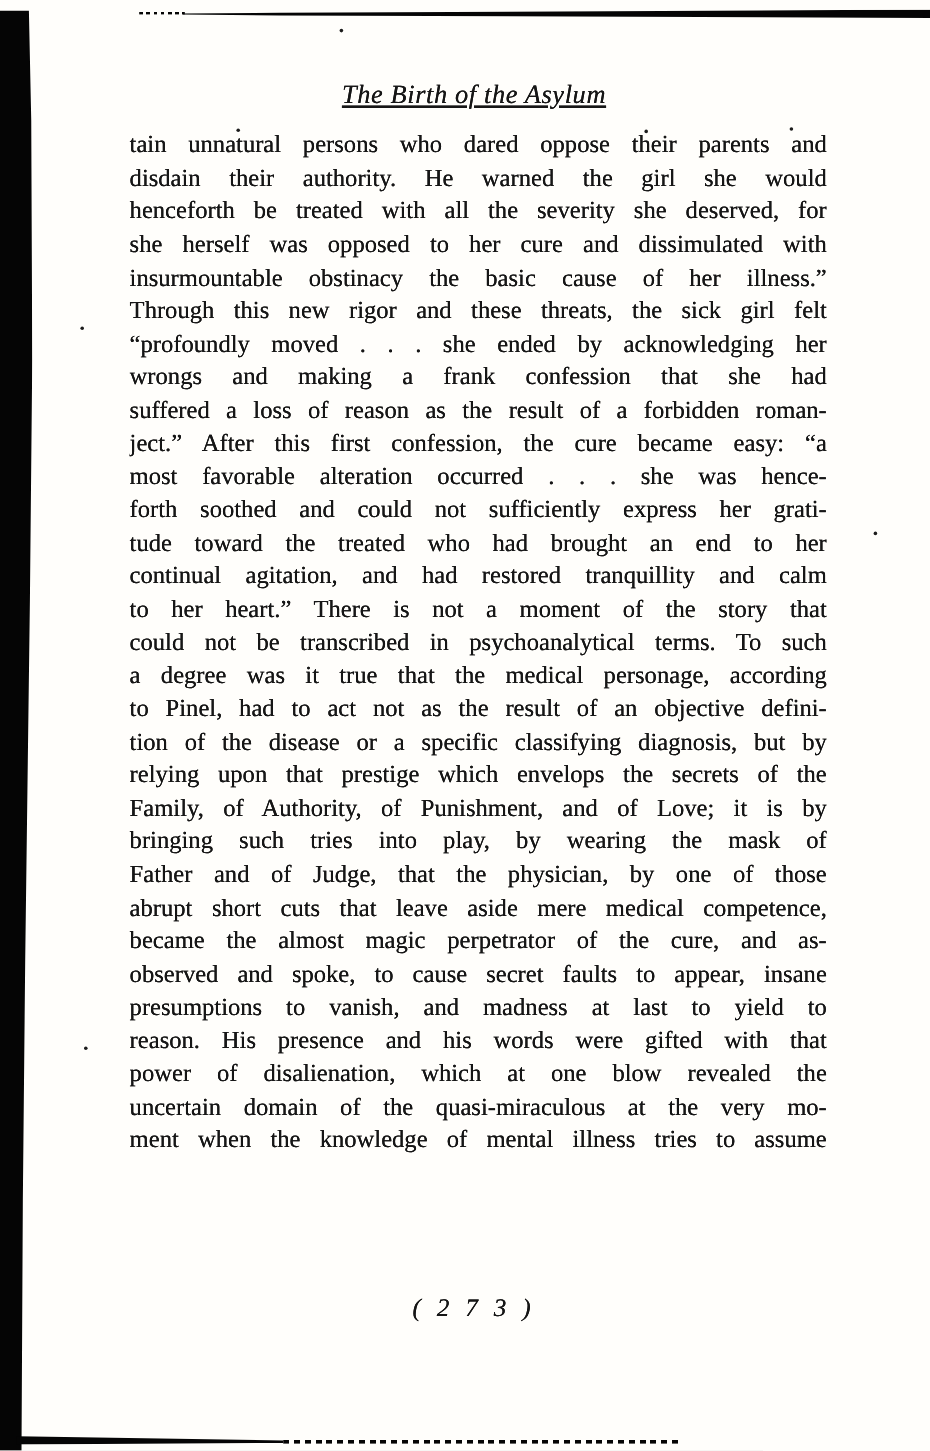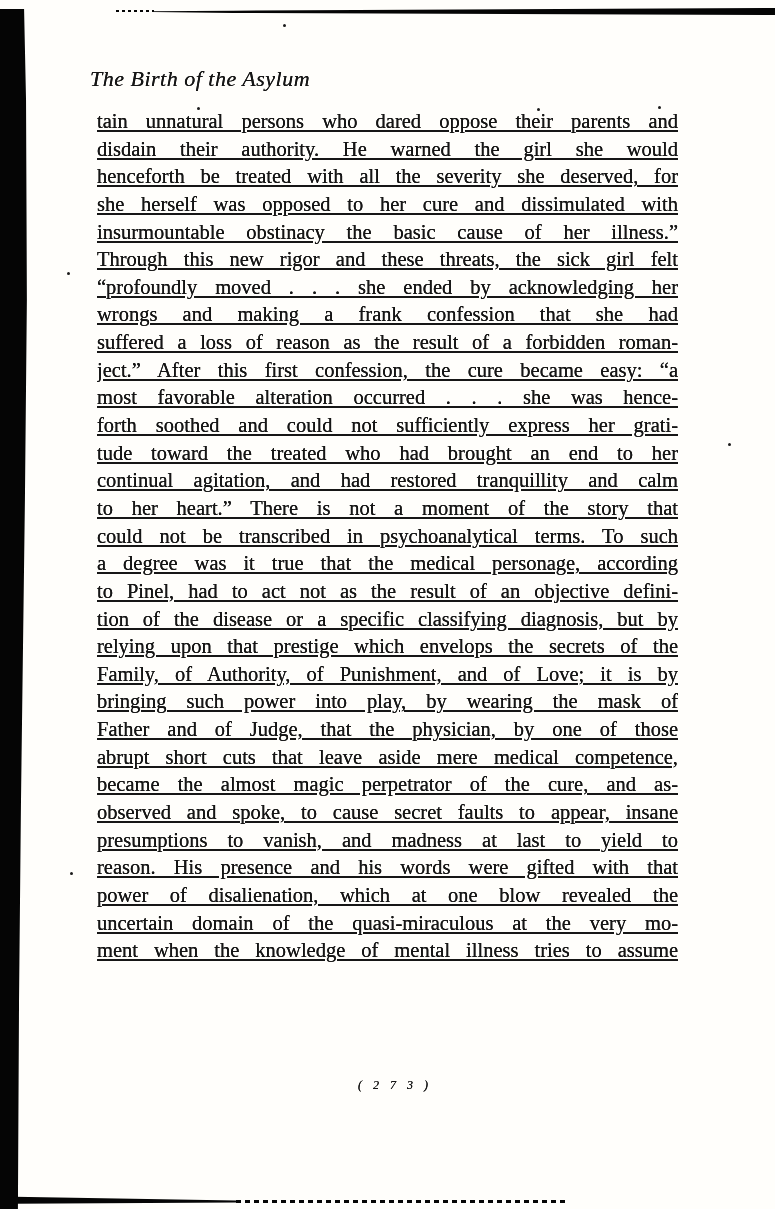--- a/index.html
+++ b/index.html
@@ -43,53 +43,53 @@
     clip-path: polygon(0 10%, 100% 55%, 100% 80%, 0 96%);
   }
   .bottom-edge-dots {
     position: absolute;
     left: 236px; top: 1200px;
     width: 330px; height: 3px;
     background: repeating-linear-gradient(90deg, #050505 0 5px, transparent 5px 9px);
   }
   .running-head {
     position: absolute;
-    left: 90px; top: 66px;
+    left: 105px; top: 66px;
     width: 580px;
-    text-align: left;
+    text-align: center;
     font-style: italic;
     font-size: 22px;
     letter-spacing: 0.5px;
     text-shadow: 0 0 0.5px #000;
+    text-decoration: underline;
   }
   .body-text {
     position: absolute;
-    left: 97px; top: 108px;
+    left: 108px; top: 108px;
     width: 581px;
     font-size: 20.5px;
     line-height: 27.65px;
     text-shadow: 0 0 0.5px #000;
-    text-decoration: underline;
   }
   .line {
     height: 27.65px;
     white-space: nowrap;
     overflow: hidden;
     text-align: justify;
     text-align-last: justify;
   }
   .line.para-end { text-align-last: left; }
   .line.indent { text-indent: 21px; }
   .page-number {
     position: absolute;
     left: 105px; top: 1078px;
     width: 580px;
     text-align: center;
     font-style: italic;
-    font-size: 12px;
+    font-size: 21px;
     letter-spacing: 4px;
     text-shadow: 0 0 0.5px #000;
   }
   .speck {
     position: absolute;
     width: 3px; height: 3px;
     background: #1c1c1c;
     border-radius: 50%;
   }
 </style>
@@ -120,21 +120,21 @@
       <div class="line">forth soothed and could not sufficiently express her grati-</div>
       <div class="line">tude toward the treated who had brought an end to her</div>
       <div class="line">continual agitation, and had restored tranquillity and calm</div>
       <div class="line">to her heart.” There is not a moment of the story that</div>
       <div class="line">could not be transcribed in psychoanalytical terms. To such</div>
       <div class="line">a degree was it true that the medical personage, according</div>
       <div class="line">to Pinel, had to act not as the result of an objective defini-</div>
       <div class="line">tion of the disease or a specific classifying diagnosis, but by</div>
       <div class="line">relying upon that prestige which envelops the secrets of the</div>
       <div class="line">Family, of Authority, of Punishment, and of Love; it is by</div>
-      <div class="line">bringing such power into play, by wearing the mask of</div>
+      <div class="line">bringing such tries into play, by wearing the mask of</div>
       <div class="line">Father and of Judge, that the physician, by one of those</div>
       <div class="line">abrupt short cuts that leave aside mere medical competence,</div>
       <div class="line">became the almost magic perpetrator of the cure, and as-</div>
       <div class="line">observed and spoke, to cause secret faults to appear, insane</div>
       <div class="line">presumptions to vanish, and madness at last to yield to</div>
       <div class="line">reason. His presence and his words were gifted with that</div>
       <div class="line">power of disalienation, which at one blow revealed the</div>
       <div class="line">uncertain domain of the quasi-miraculous at the very mo-</div>
       <div class="line">ment when the knowledge of mental illness tries to assume</div>
     </div>

